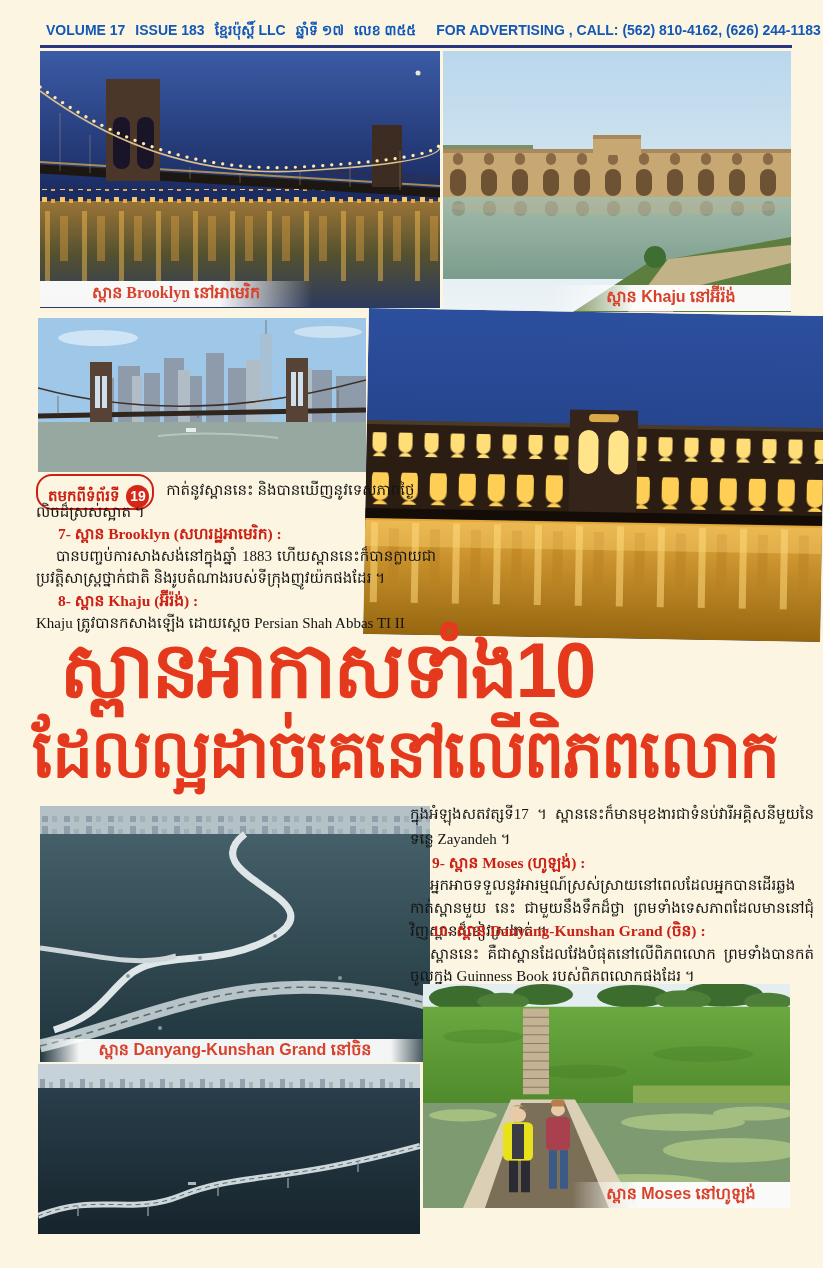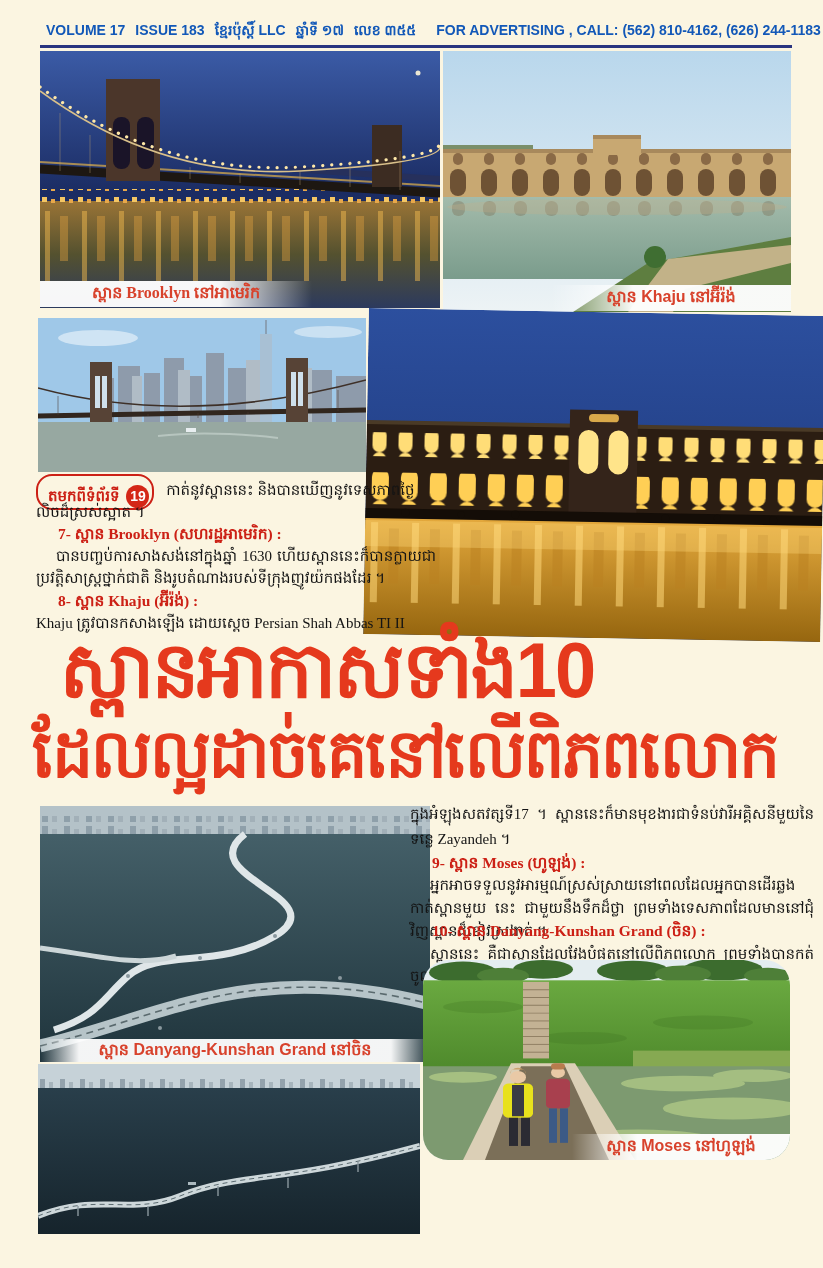--- a/index.html
+++ b/index.html
@@ -15,21 +15,21 @@
 
   
   .photo{position:absolute;overflow:hidden;}
   .photo svg{display:block;width:100%;height:100%;}
   #photo-brooklyn-night{left:40px;top:51px;width:400px;height:257px;}
   #photo-khaju-day{left:443px;top:51px;width:348px;height:261px;}
   #photo-brooklyn-day{left:38px;top:318px;width:328px;height:154px;}
   #photo-khaju-night{left:366px;top:312px;width:457px;height:326px;transform:rotate(1deg);}
   #photo-danyang{left:40px;top:806px;width:390px;height:256px;}
   #photo-sea-bridge{left:38px;top:1064px;width:382px;height:170px;}
-  #photo-moses{left:423px;top:960px;width:367px;height:200px;border-radius:25px;}
+  #photo-moses{left:423px;top:984px;width:367px;height:224px;}
 
   .caption{position:absolute;height:26px;display:flex;align-items:center;justify-content:center;
            font-family:"Liberation Sans",sans-serif;font-weight:bold;font-size:16px;color:#d8422c;
            white-space:nowrap;}
   .cap-left{left:0;bottom:1px;width:272px;
             background:linear-gradient(90deg,rgba(255,255,255,.96) 0%,rgba(255,255,255,.96) 66%,rgba(255,255,255,0) 100%);font-family:Liberation Serif, serif;}
   .cap-right{right:0;bottom:1px;width:240px;
             background:linear-gradient(270deg,rgba(255,255,255,.96) 0%,rgba(255,255,255,.96) 66%,rgba(255,255,255,0) 100%);}
   .cap-full{left:0;bottom:0;width:100%;height:23px;
             background:linear-gradient(90deg,rgba(255,255,255,0) 0%,rgba(255,255,255,.95) 10%,rgba(255,255,255,.95) 90%,rgba(255,255,255,0) 100%);}
@@ -260,21 +260,21 @@
 
   <div class="tline lcol" style="top:474px;">
     <span class="cont-pill">
       <span>តមកពីទំព័រទី</span>
       <span class="cont-badge">19</span>
     </span>
     <span>កាត់នូវស្ពាននេះ  និងបានឃើញនូវទេសភាពថ្ងៃ</span>
   </div>
   <div class="tline lcol" style="top:501px;">លិចដ៏ស្រស់ស្អាត ។</div>
   <div class="tline lcol sec-head" style="top:523px;">7- ស្ពាន Brooklyn (សហរដ្ឋអាមេរិក) :</div>
-  <div class="tline lcol body-p" style="top:545px;">បានបញ្ចប់ការសាងសង់នៅក្នុងឆ្នាំ 1630 ហើយស្ពាននេះក៏បានក្លាយជា ប្រវត្តិសាស្ត្រថ្នាក់ជាតិ និងរូបតំណាងរបស់ទីក្រុងញូវយ៉កផងដែរ ។</div>
+  <div class="tline lcol body-p" style="top:545px;">បានបញ្ចប់ការសាងសង់នៅក្នុងឆ្នាំ 1883 ហើយស្ពាននេះក៏បានក្លាយជា ប្រវត្តិសាស្ត្រថ្នាក់ជាតិ និងរូបតំណាងរបស់ទីក្រុងញូវយ៉កផងដែរ ។</div>
   <div class="tline lcol sec-head" style="top:590px;">8- ស្ពាន Khaju (អ៊ីរ៉ង់) :</div>
   <div class="tline lcol body-p noind" style="top:612px;">Khaju ត្រូវបានកសាងឡើង ដោយស្ដេច Persian Shah Abbas TI II</div>
 
   <div id="headline-1" class="headline">ស្ពានអាកាសទាំង10</div>
   <div id="headline-2" class="headline">ដែលល្អដាច់គេនៅលើពិភពលោក</div>
 
   <div id="photo-danyang" class="photo">
     <svg viewBox="0 0 390 256" preserveAspectRatio="none">
       <defs>
         <linearGradient id="g5w" x1="0" y1="0" x2="0" y2="1">

